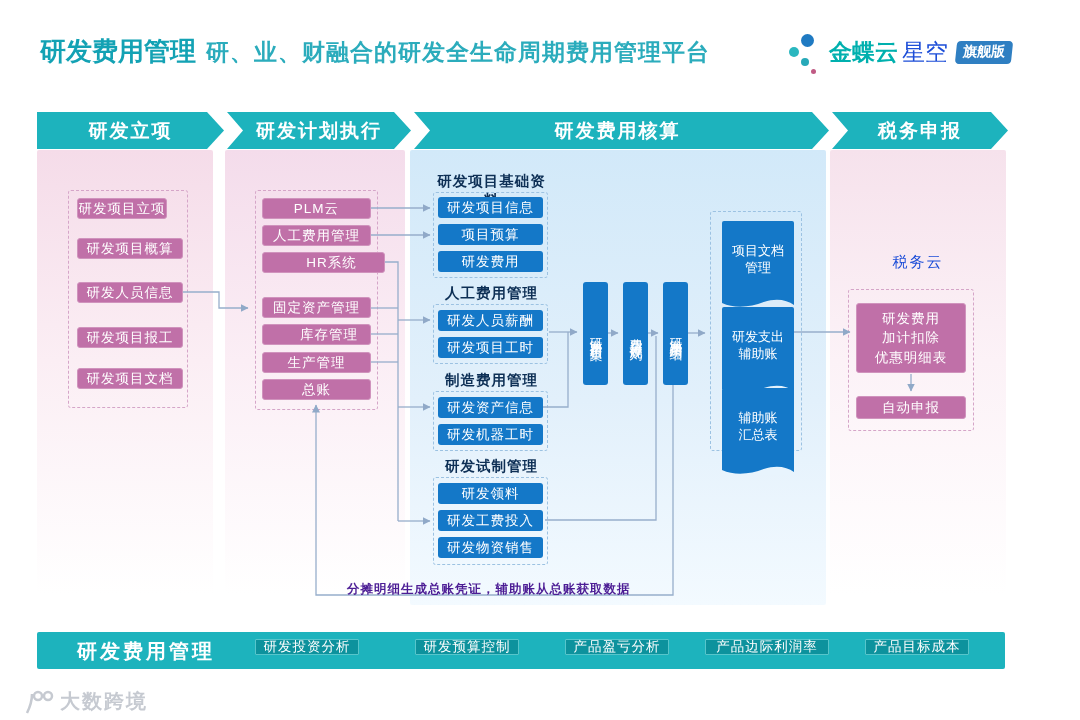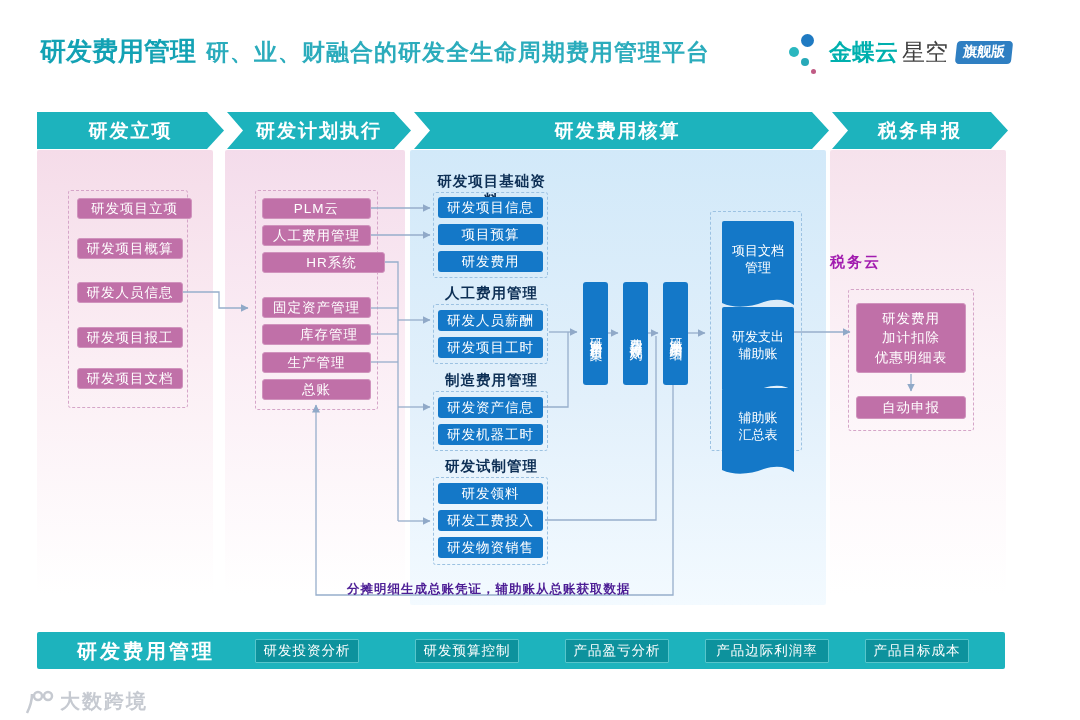--- a/index.html
+++ b/index.html
@@ -17,21 +17,21 @@
   .main-title { font-size:26px; font-weight:bold; color:#13a2b4; }
   .sub-title  { font-size:23px; font-weight:bold; color:#2bacbc; margin-left:10px; letter-spacing:1px; }
   .logo { right:68px; top:30px; height:44px; display:flex; align-items:center; }
   .logo-dots { position:relative; width:32px; height:44px; }
   .logo-dots i { position:absolute; border-radius:50%; display:block; }
   .d1 { width:13px; height:13px; background:#1f7ac2; left:12px; top:4px; }
   .d2 { width:10px; height:10px; background:#2ab7bf; left:0px;  top:17px; }
   .d3 { width:8px;  height:8px;  background:#27a9b8; left:12px; top:28px; }
   .d4 { width:5px;  height:5px;  background:#c05a84; left:22px; top:39px; }
   .logo-brand { font-size:23px; font-weight:bold; color:#00b0ae; margin-left:8px; }
-  .logo-product { font-size:23px; color:#404040; margin-left:4px; font-weight:500; }
+  .logo-product { font-size:23px; color:#1d4ed8; margin-left:4px; font-weight:500; }
   .logo-badge { margin-left:8px; background:#2f7fc2; color:#fff; font-size:14px; font-weight:bold;
                 padding:2px 7px 3px; border-radius:4px; transform:skewX(-6deg); }
 
   
   .chev { top:112px; height:37px; background:#1db3bd; color:#fff; font-weight:bold;
           display:flex; align-items:center; justify-content:center; font-size:19px; letter-spacing:2px; }
   .chev-first { clip-path:polygon(0 0, calc(100% - 17px) 0, 100% 50%, calc(100% - 17px) 100%, 0 100%); }
   .chev-mid   { clip-path:polygon(0 0, calc(100% - 17px) 0, 100% 50%, calc(100% - 17px) 100%, 0 100%, 16px 50%); }
   .c1 { left:37px;  width:187px; }
   .c2 { left:227px; width:184px; }
@@ -59,31 +59,31 @@
   .vbox { position:absolute; top:282px; width:25px; height:103px; background:#1478c8; border-radius:3px;
           color:#fff; font-size:13px; writing-mode:vertical-rl; text-orientation:upright;
           display:flex; align-items:center; justify-content:center; letter-spacing:2px; z-index:2; }
   .docbox { position:absolute; left:722px; width:72px; background:#1478c8; color:#fff; font-size:13px;
             text-align:center; white-space:pre-line; line-height:1.3; padding:5px 2px 13px; z-index:2;
             border-radius:2px; }
   .docbox svg.wave { position:absolute; left:0; bottom:-1px; width:100%; height:10px; display:block; }
 
   .note { position:absolute; left:347px; top:581px; font-size:12.5px; color:#4c1d95; font-weight:600;
           letter-spacing:1px; z-index:2; }
-  .tax-title { position:absolute; left:830px; top:253px; width:176px; 
-               color:#a21caf; font-weight:bold; font-size:15px; letter-spacing:2px; z-index:2; }
+  .tax-title { position:absolute; left:830px; top:253px; width:176px; text-align:center;
+               color:#1d4ed8; font-weight:normal; font-size:15px; letter-spacing:2px; z-index:2; }
   .multi { white-space:pre-line; text-align:center; line-height:1.45; }
 
   
   #wires { left:0; top:0; z-index:1; pointer-events:none; }
 
   
   .bbar { left:37px; top:632px; width:968px; height:37px; background:#1db3bd; border-radius:2px; z-index:2; }
   .bbar-title { position:absolute; left:40px; top:6px; color:#fff; font-weight:bold; font-size:20px; letter-spacing:3px; }
-  .bitem { position:absolute; top:7px; height:24px; background:#0d929d; border:1px solid #57c5cb;
+  .bitem { position:absolute; top:7px; height:16px; background:#0d929d; border:1px solid #57c5cb;
            color:#fff; font-size:13.5px; display:flex; align-items:center; justify-content:center;
            letter-spacing:1px; border-radius:1px; }
   .bi1 { left:218px; width:104px; } .bi2 { left:378px; width:104px; }
   .bi3 { left:528px; width:104px; } .bi4 { left:668px; width:124px; }
   .bi5 { left:828px; width:104px; }
 
   
   .wm { left:24px; top:688px; display:flex; align-items:center; color:#c6cad1; z-index:2; }
   .wm-text { font-size:20px; font-weight:bold; letter-spacing:2px; margin-left:6px;
              text-shadow:0 1px 1px #ffffff; }
@@ -148,21 +148,21 @@
 
     <path d="M673,385 V595 H316 V405" marker-end="url(#ah)"></path>
 
     <path d="M794,332 H850" marker-end="url(#ah)"></path>
 
     <path d="M911,374 V391" marker-end="url(#ah)"></path>
   </g>
 </svg>
 
 <div class="dashed" style="left:68px; top:190px; width:120px; height:218px;"></div>
-<div class="pinkbox" style="left:77px; top:198px; width:115px; height:21px;">研发项目立项</div>
+<div class="pinkbox" style="left:77px; top:198px; width:90px; height:21px;">研发项目立项</div>
 <div class="pinkbox" style="left:77px; top:238px; width:106px; height:21px;">研发项目概算</div>
 <div class="pinkbox" style="left:77px; top:282px; width:106px; height:21px;">研发人员信息</div>
 <div class="pinkbox" style="left:77px; top:327px; width:106px; height:21px;">研发项目报工</div>
 <div class="pinkbox" style="left:77px; top:368px; width:106px; height:21px;">研发项目文档</div>
 
 <div class="dashed" style="left:255px; top:190px; width:123px; height:220px;"></div>
 <div class="pinkbox" style="left:262px; top:198px; width:109px; height:21px;">PLM云</div>
 <div class="pinkbox" style="left:262px; top:225px; width:109px; height:21px;">人工费用管理</div>
 <div class="pinkbox" style="left:262px; top:252px; width:123px; height:21px;padding-left:16px;">HR系统</div>
 <div class="pinkbox" style="left:262px; top:297px; width:109px; height:21px;">固定资产管理</div>

